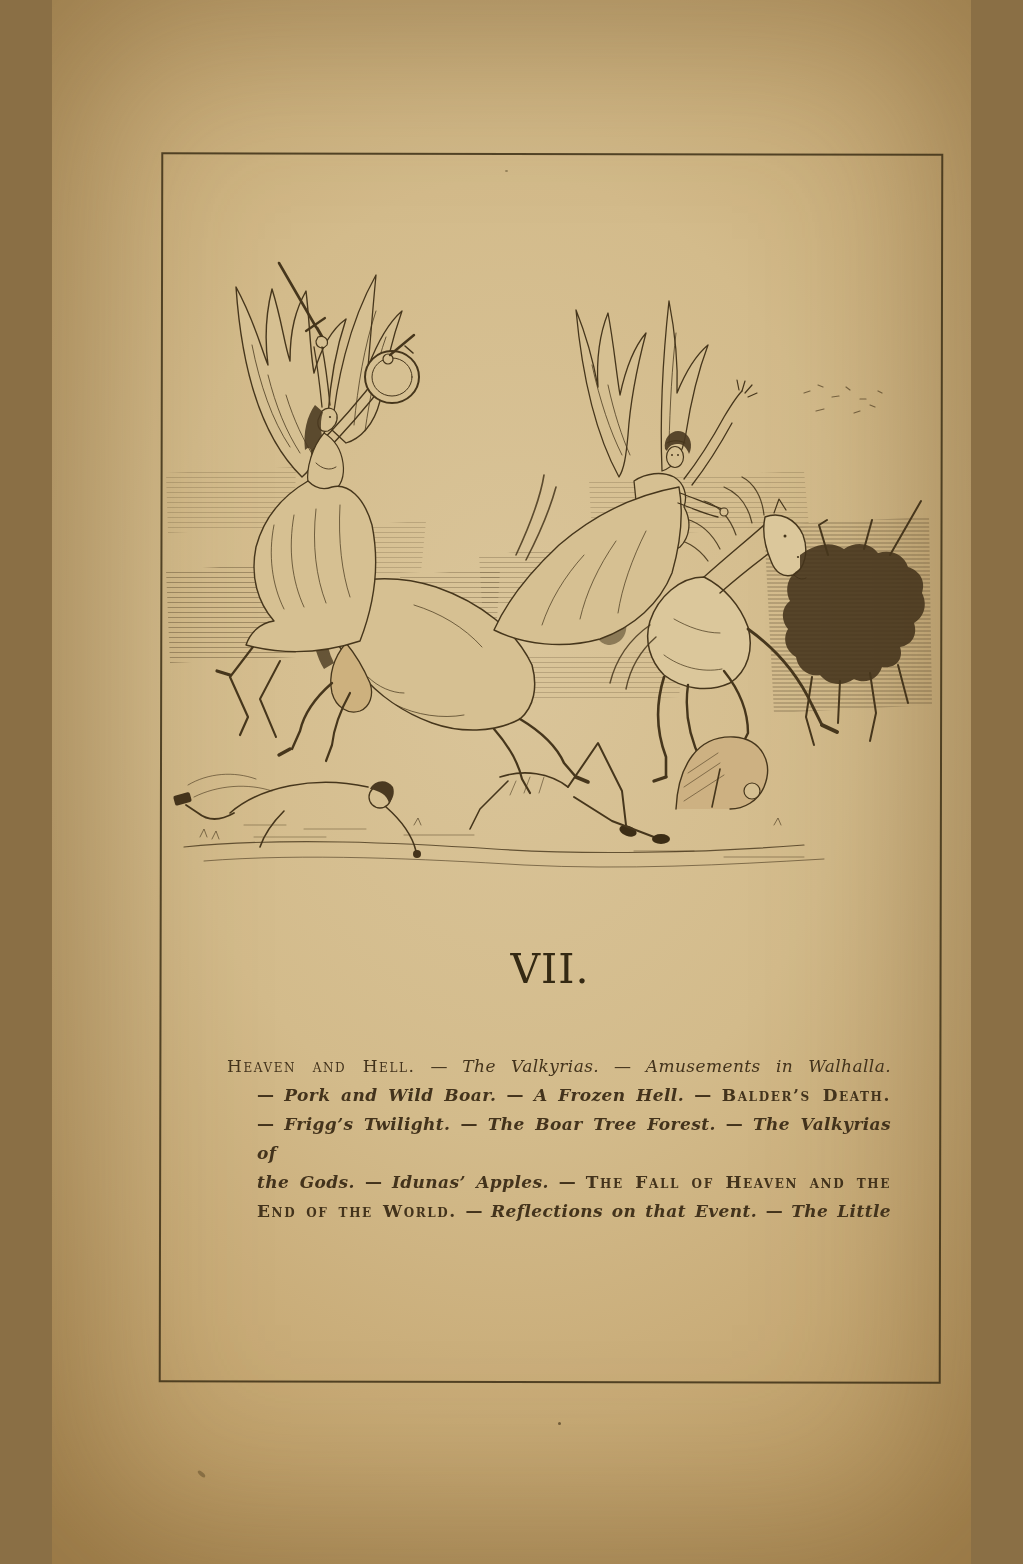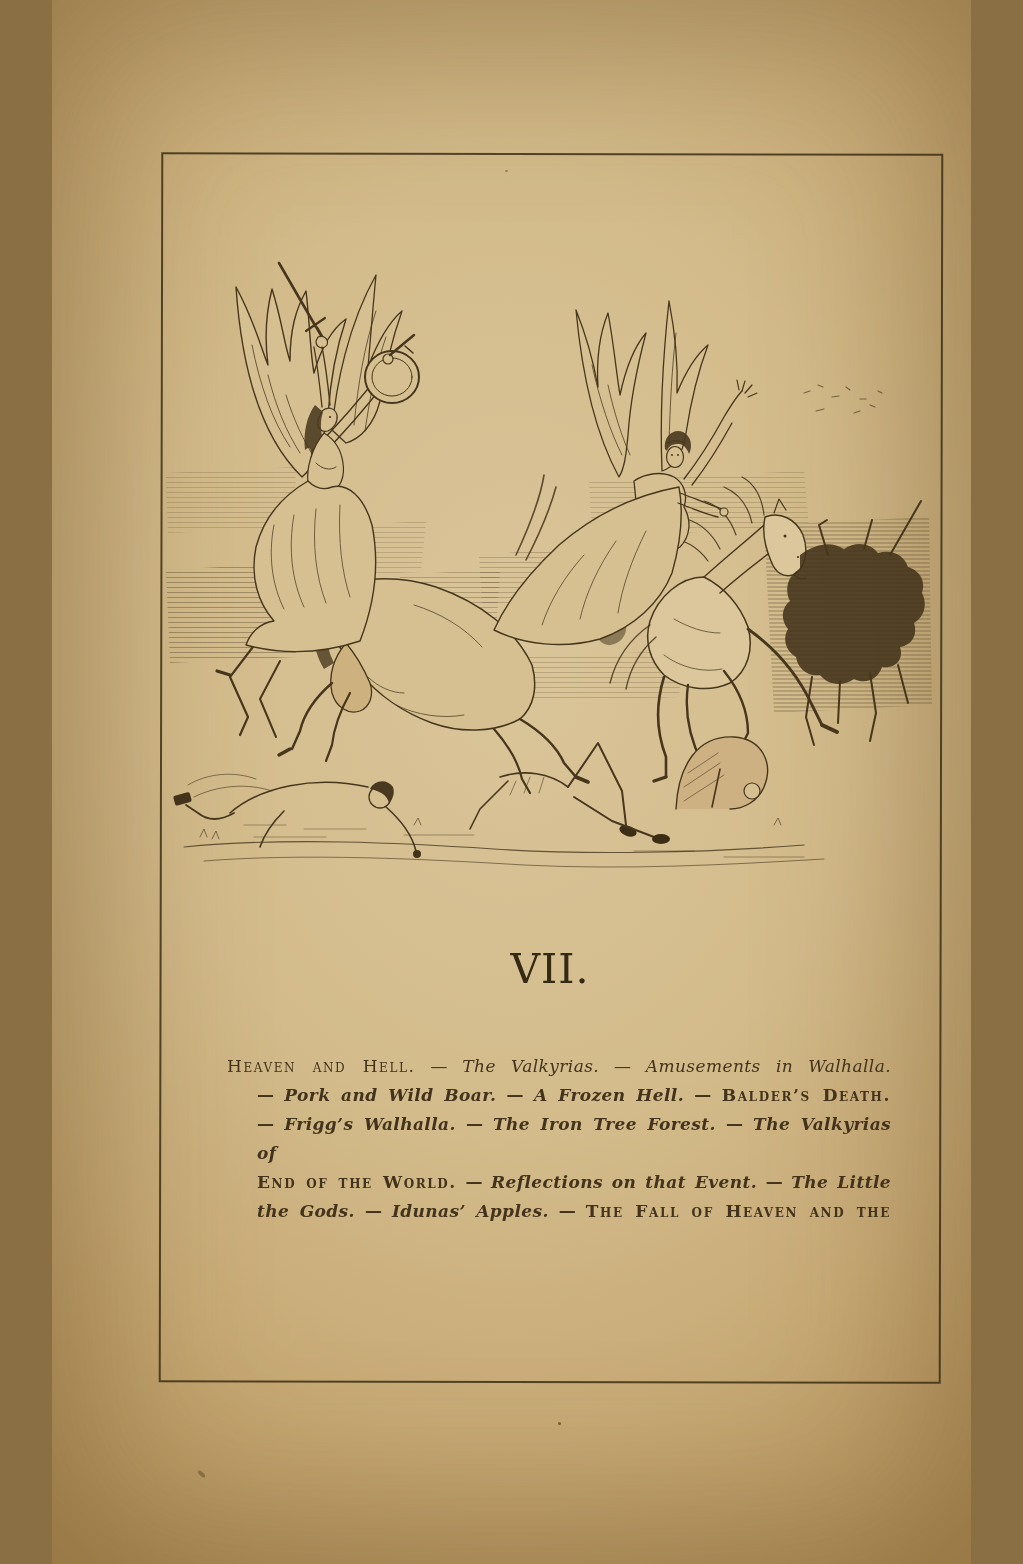--- a/index.html
+++ b/index.html
@@ -209,23 +209,23 @@
         <path d="M36,612 l4,-8 l3,8 M48,614 l4,-8 l3,8 M250,600 l4,-7 l3,7 M610,600 l4,-7 l3,7" stroke-width="0.9" opacity="0.7"></path>
       </g>
     </svg>
   </div>
 
   <div class="chapter-heading">VII.</div>
 
   <div class="summary">
     <div class="sline"><span class="sc">Heaven and Hell.</span><span> — </span><span class="it">The Valkyrias.</span><span> — </span><span class="it">Amusements in Walhalla.</span></div>
     <div class="sline ind"><span>— </span><span class="it">Pork and Wild Boar.</span><span> — </span><span class="it">A Frozen Hell.</span><span> — </span><span class="sc">Balder’s Death.</span></div>
-    <div class="sline ind"><span>— </span><span class="it">Frigg’s Walhalla.</span><span> — </span><span class="it">The Iron Tree Forest.</span><span> — </span><span class="it">The Valkyrias of</span></div>
+    <div class="sline ind"><span>— </span><span class="it">Frigg’s Twilight.</span><span> — </span><span class="it">The Boar Tree Forest.</span><span> — </span><span class="it">The Valkyrias of</span></div>
+    <div class="sline ind"><span class="it">the Gods.</span><span> — </span><span class="it">Idunas’ Apples.</span><span> — </span><span class="sc">The Fall of Heaven and the</span></div>
     <div class="sline ind"><span class="sc">End of the World.</span><span> — </span><span class="it">Reflections on that Event.</span><span> — </span><span class="it">The Little</span></div>
-    <div class="sline ind"><span class="it">the Gods.</span><span> — </span><span class="it">Idunas’ Apples.</span><span> — </span><span class="sc">The Fall of Heaven and the</span></div>
   </div>
 
 
   <div class="speck s1"></div>
   <div class="speck s2"></div>
   <div class="speck s3"></div>
   <div class="speck s4"></div>
 
 </div>
 

